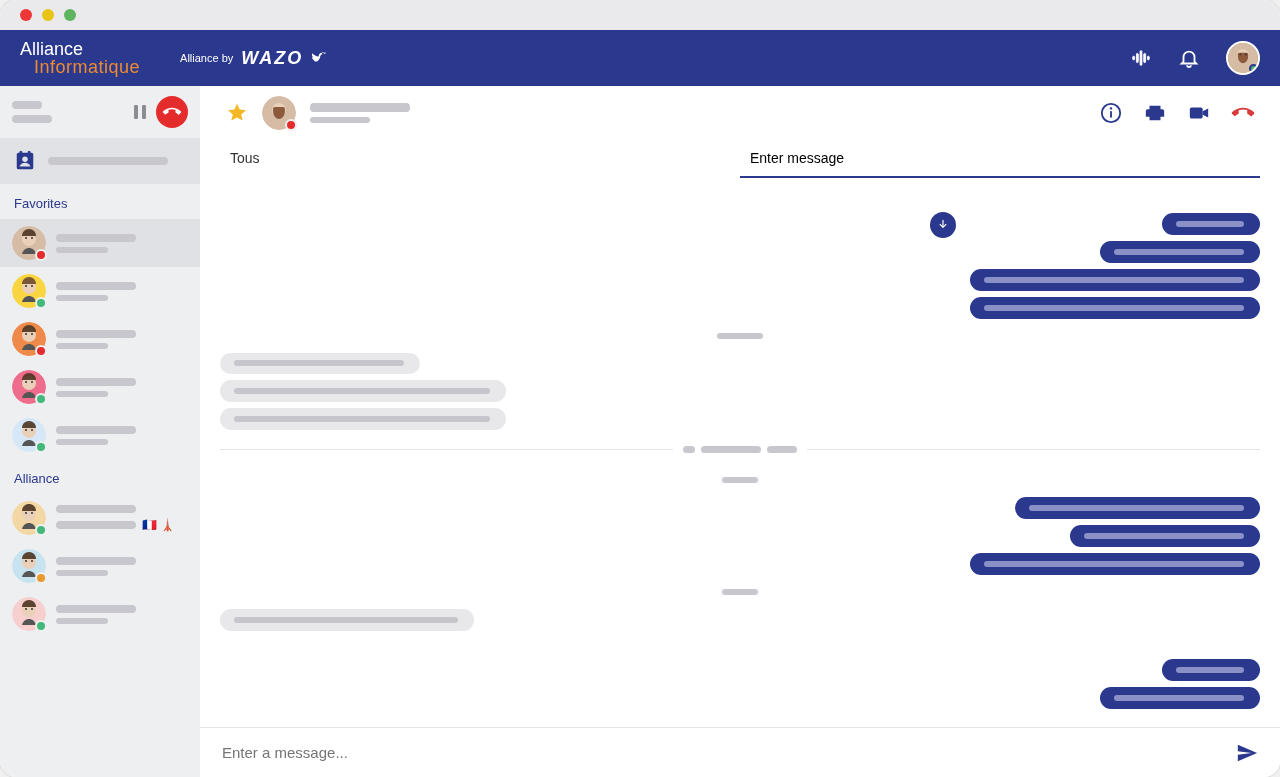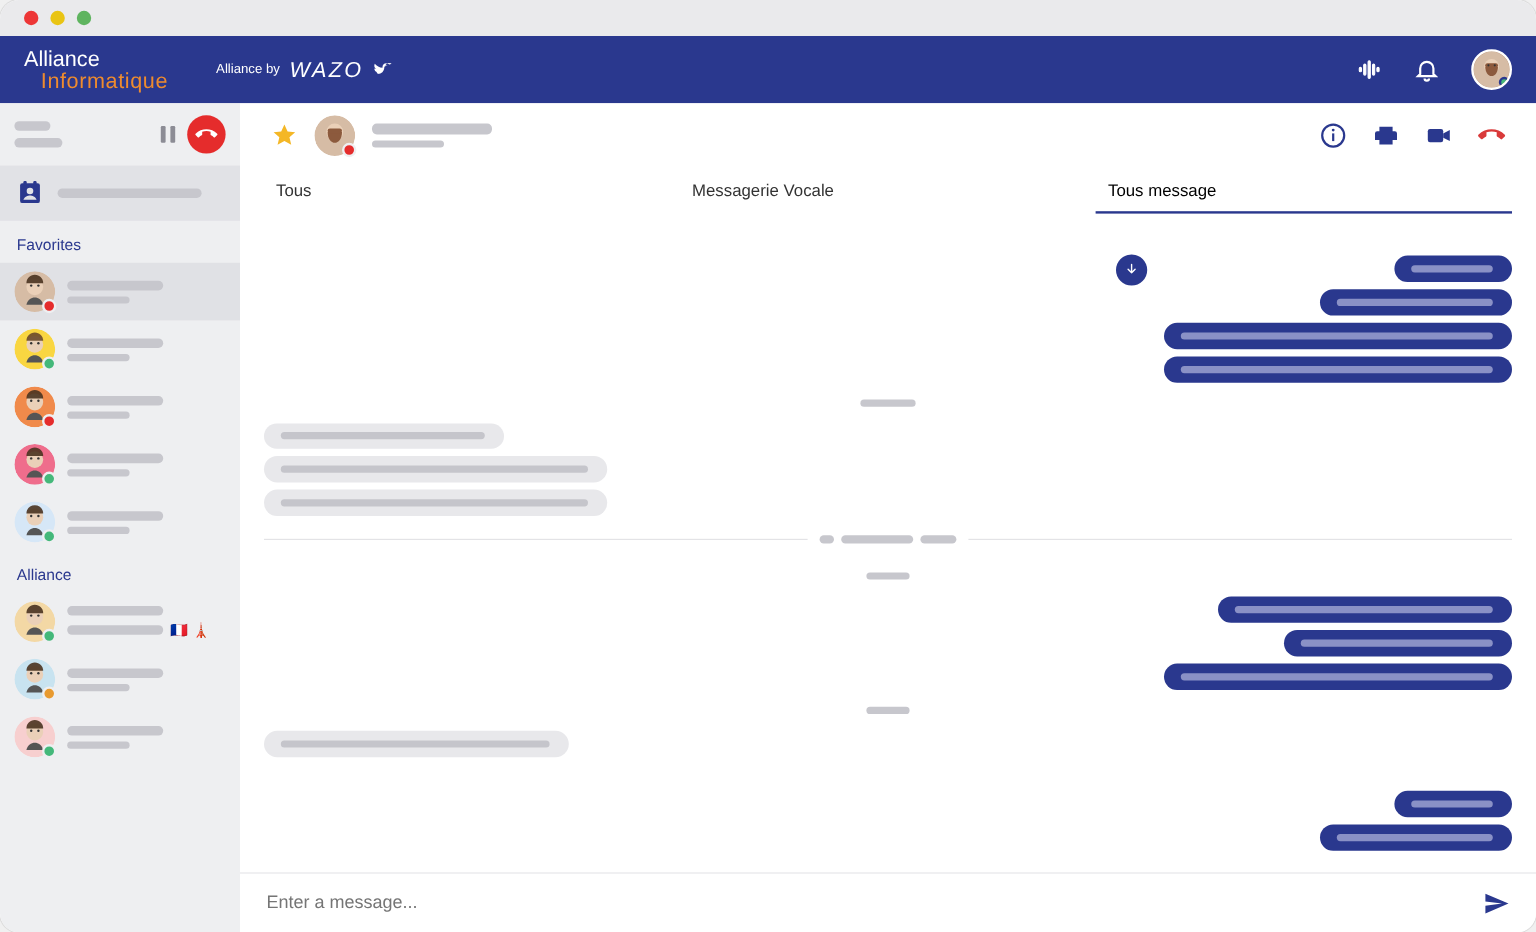--- a/index.html
+++ b/index.html
@@ -9,21 +9,21 @@
   .dot { width:12px; height:12px; border-radius:50%; }
   .dot.red { background:#ed3636; }
   .dot.yellow { background:#e9c414; }
   .dot.green { background:#5fb45f; }
 
   .topbar { height:56px; background:#2a388e; display:flex; align-items:center; padding:0 20px; color:#fff; }
   .logo { display:flex; flex-direction:column; line-height:1; }
   .logo-line1 { font-size:18px; color:#fff; font-weight:400; }
   .logo-line2 { font-size:18px; color:#ee8b2e; margin-left:14px; letter-spacing:.5px; }
   .powered { margin-left:40px; display:flex; align-items:center; gap:8px; font-size:11px; }
-  .wazo { font-size:18px; font-weight:400; letter-spacing:2px; font-style:italic; }
+  .wazo { font-size:18px; font-weight:700; letter-spacing:2px; font-style:italic; }
   .topbar-right { margin-left:auto; display:flex; align-items:center; gap:26px; }
   .topbar-right .icon { width:22px; height:22px; fill:#fff; stroke:#fff; cursor:pointer; }
   .avatar-top { width:34px; height:34px; border-radius:50%; background:#c09b7e; position:relative; border:2px solid #fff; overflow:hidden; }
   .avatar-top .status { position:absolute; bottom:0; right:0; width:9px; height:9px; background:#44b87a; border:2px solid #2a388e; border-radius:50%; }
 
   .body { flex:1; display:flex; overflow:hidden; }
 
   
   .sidebar { width:200px; background:#eeeff1; display:flex; flex-direction:column; overflow-y:auto; }
   .side-current { padding:10px 12px; display:flex; align-items:center; gap:8px; }
@@ -343,22 +343,21 @@
       </div>
 
       <div class="scrollhint">
         <svg viewBox="0 0 24 24">
             <path d="M12 4v12m0 0l-5-5m5 5l5-5" stroke="#fff" stroke-width="2" fill="none" stroke-linecap="round"></path>
           </svg>
       </div>
 
       <div class="tabs">
         <div class="tab">Tous</div>
-        <div class="tab">Messagerie Vocale</div>
-        <div class="tab active">Tous message</div>
+        <div class="tab active">Enter message</div>
       </div>
 
       <div class="chat" id="chat">
           <div style="height:12px"></div>
           <div class="msg sent" style="width:98px">
             <div class="line" style="width:68px"></div>
           </div>
           <div class="msg sent" style="width:160px">
             <div class="line" style="width:130px"></div>
           </div>

